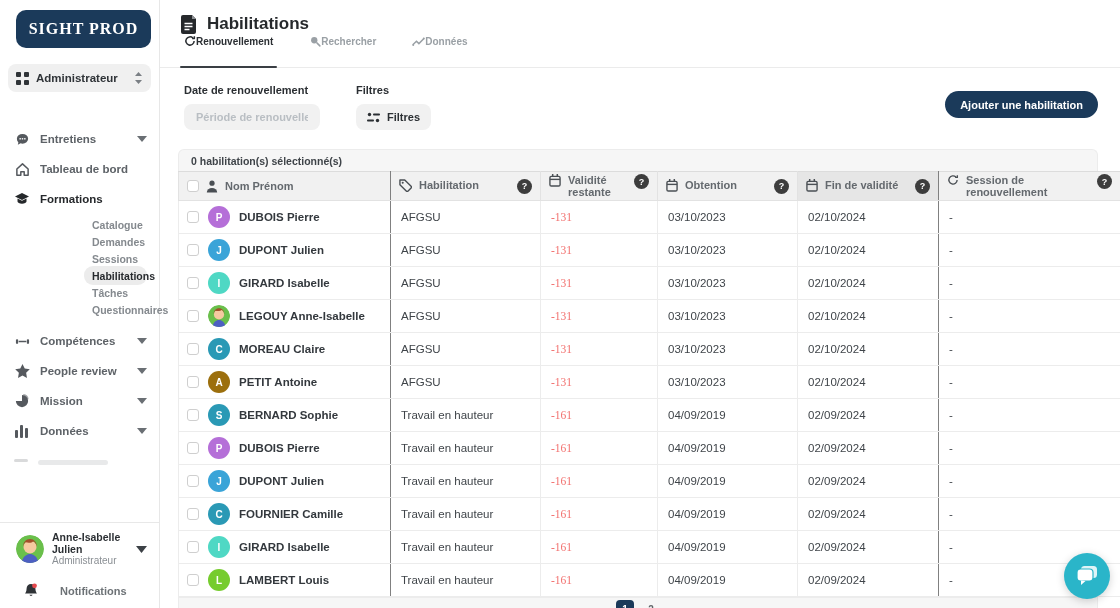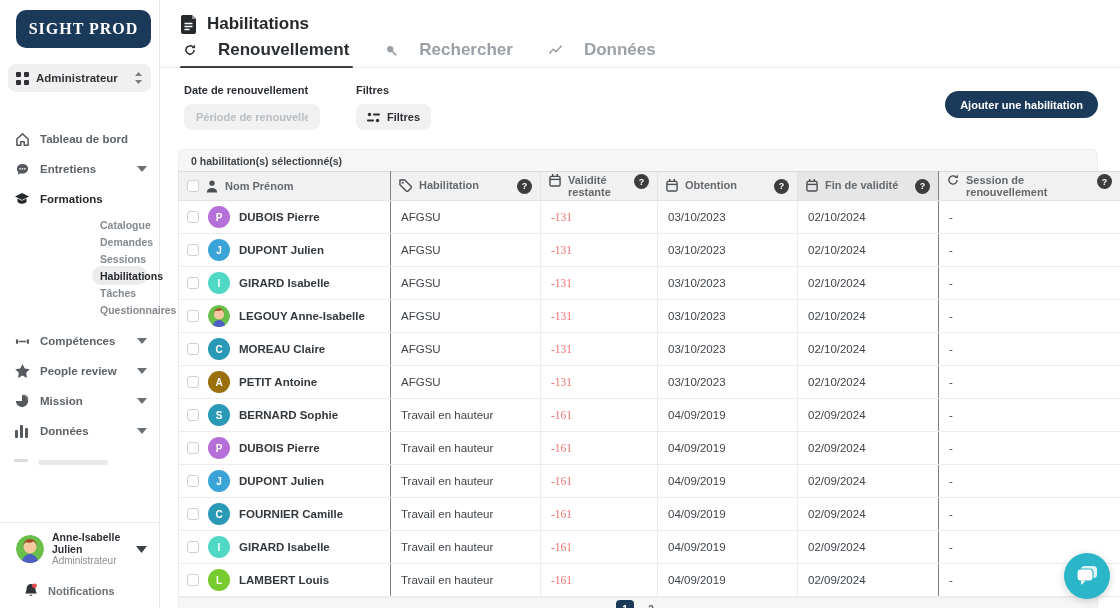--- a/index.html
+++ b/index.html
@@ -18,47 +18,47 @@
     display:flex; align-items:center; padding:0 8px; cursor:pointer; }
   .role-select .lbl { font-size:11.5px; font-weight:bold; color:#2f3337; margin-left:7px; flex:1; }
   .nav { margin-top:32px; }
   .nav-item { height:30px; display:flex; align-items:center; padding:0 12px 0 14px;
     font-size:11.5px; font-weight:600; color:#5d6267; cursor:pointer; }
   .nav-item .ico { width:16px; height:16px; margin-right:10px; display:flex;
     align-items:center; justify-content:center; color:#55595e; }
   .nav-item .chev { margin-left:auto; color:#6a6f74; }
   .nav-item.bold { color:#25282b; font-weight:bold; }
   .nav-item.bold .ico { color:#25282b; }
-  .sub-list { margin:2px 0 8px 16px;padding-left:44px; }
+  .sub-list { margin:2px 0 8px 8px;padding-left:44px; }
   .sub-item { height:17px; display:flex; align-items:center; padding-left:40px;
     font-size:10.5px; font-weight:600; color:#84898e; cursor:pointer; }
   .sub-item.active { position:relative; color:#26292d; font-weight:bold; }
   .sub-item.active::before { content:""; position:absolute; left:32px; right:12px; top:-1px;
     bottom:-1px; background:#ececec; border-radius:9px; z-index:-1; }
   .sub-item.active { z-index:0; }
   .faded-item { height:20px; margin:6px 0 0 14px; display:flex; align-items:center; opacity:.22; }
   .faded-item .bar { width:70px; height:5px; background:#9a9fa4; border-radius:3px; margin-left:10px; }
   .side-bottom { position:absolute; left:0; right:0; bottom:0; background:#fff;
     border-top:1px solid #e8e8e8; padding:8px 0 10px 0; }
   .user-row { display:flex; align-items:center; padding:0 12px 0 16px; cursor:pointer; }
   .user-txt { margin-left:8px; flex:1; }
   .user-name { font-size:10.5px; font-weight:bold; color:#2b2f33; line-height:12px; }
   .user-role { font-size:10px; color:#8a8f94; line-height:12px; }
-  .notif-row { display:flex; align-items:center; margin-top:16px; padding-left:24px; cursor:pointer; }
+  .notif-row { display:flex; align-items:center; margin-top:16px; padding-left:24px; cursor:pointer;gap:12px; }
   .notif-row .txt { font-size:11px; font-weight:600; color:#6d7276; margin-left:10px; }
   .avatar-photo { width:28px; height:28px; border-radius:50%; flex:0 0 28px; overflow:hidden; }
 
   
   .main { position:relative; flex:1; height:100%; }
   .page-head { display:flex; align-items:center; padding:14px 0 0 20px; }
   .page-head .ttl { font-size:17px; font-weight:bold; color:#26292c; margin-left:10px; }
   .tabs { display:flex; align-items:flex-end; gap:36px; padding-left:24px; margin-top:10px;
     border-bottom:1px solid #ebebeb; height:24px; }
-  .tab { display:flex; align-items:center; gap:22px; font-size:17px; font-weight:600;
-    color:#9aa0a5; padding-bottom:7px; cursor:pointer; position:relative; }
+  .tab { display:flex; align-items:center; gap:0; font-size:10px; font-weight:600;
+    color:#9aa0a5; padding-bottom:20px; cursor:pointer; position:relative; }
   .tab.active { color:#2b2f33; font-weight:bold; }
   .tab.active::after { content:""; position:absolute; left:-4px; right:-4px; bottom:-1px;
     height:2.5px; background:#3a3f44; border-radius:2px; }
 
   .filter-zone { padding:16px 0 0 24px; position:relative; }
   .f-label { font-size:11px; font-weight:bold; color:#2b2f33; margin-bottom:8px; }
   .f-row { display:flex; gap:36px; }
   .date-input { width:136px; height:26px; background:#f1f1f1; border:none; border-radius:8px;
     font-size:11px; color:#b9bec3; font-weight:600; padding:0 12px;
     font-family:"Liberation Sans", sans-serif; }
@@ -133,44 +133,44 @@
         <svg width="9" height="12" viewBox="0 0 9 12">
             <path d="M4.5 0 8 4H1z" fill="#7a7f84"></path>
             <path d="M4.5 12 1 8h7z" fill="#7a7f84"></path>
           </svg>
       </span>
     </div>
 
     <nav class="nav">
       <div class="nav-item">
         <span class="ico">
-          <svg width="15" height="15" viewBox="0 0 16 16" fill="none" stroke="currentColor" stroke-width="1.6">
-              <path d="M2 7.5 8 2l6 5.5V14H9.8v-3.6H6.2V14H2z" stroke-linejoin="round"></path>
-            </svg>
-        </span>
-        <span>Tableau de bord</span>
-      </div>
-
-      <div class="nav-item">
-        <span class="ico">
           <svg width="15" height="15" viewBox="0 0 16 16">
               <path d="M8 2a6 5.2 0 0 1 6 5.2 6 5.2 0 0 1-6 5.2c-.7 0-1.4-.1-2-.3L3 13.5l.6-2.4A5.2 5.2 0 0 1 2 7.2 6 5.2 0 0 1 8 2z" fill="currentColor"></path>
               <g fill="#fff">
                 <circle cx="5.5" cy="7.2" r=".9"></circle>
                 <circle cx="8" cy="7.2" r=".9"></circle>
                 <circle cx="10.5" cy="7.2" r=".9"></circle>
               </g>
             </svg>
         </span>
         <span>Entretiens</span>
         <span class="chev">
           <svg width="10" height="6" viewBox="0 0 10 6">
               <path d="M0 0h10L5 6z" fill="#6a6f74"></path>
             </svg>
         </span>
+      </div>
+
+      <div class="nav-item">
+        <span class="ico">
+          <svg width="15" height="15" viewBox="0 0 16 16" fill="none" stroke="currentColor" stroke-width="1.6">
+              <path d="M2 7.5 8 2l6 5.5V14H9.8v-3.6H6.2V14H2z" stroke-linejoin="round"></path>
+            </svg>
+        </span>
+        <span>Tableau de bord</span>
       </div>
 
       <div class="nav-item bold">
         <span class="ico">
           <svg width="16" height="14" viewBox="0 0 16 14">
               <path d="M8 1 15 4.5 8 8 1 4.5z" fill="currentColor"></path>
               <path d="M3.5 6.5v3c0 1.2 2 2.2 4.5 2.2s4.5-1 4.5-2.2v-3L8 8.8z" fill="currentColor"></path>
             </svg>
         </span>
         <span>Formations</span>

